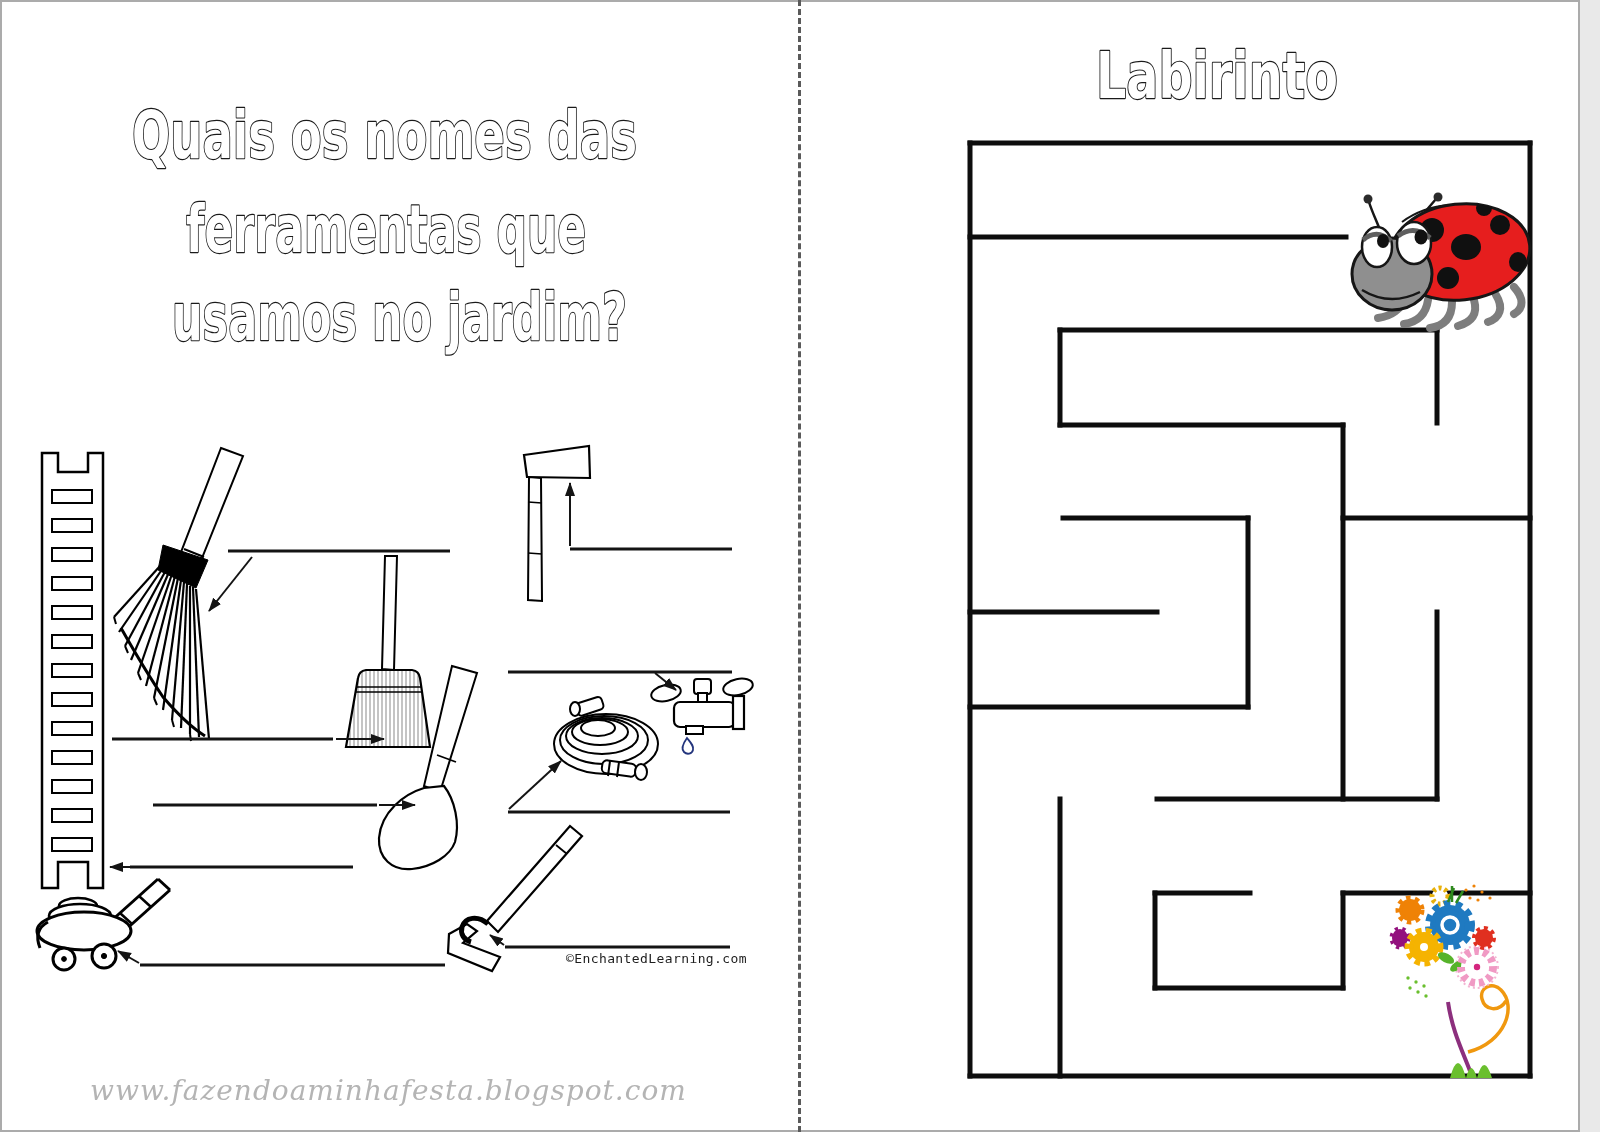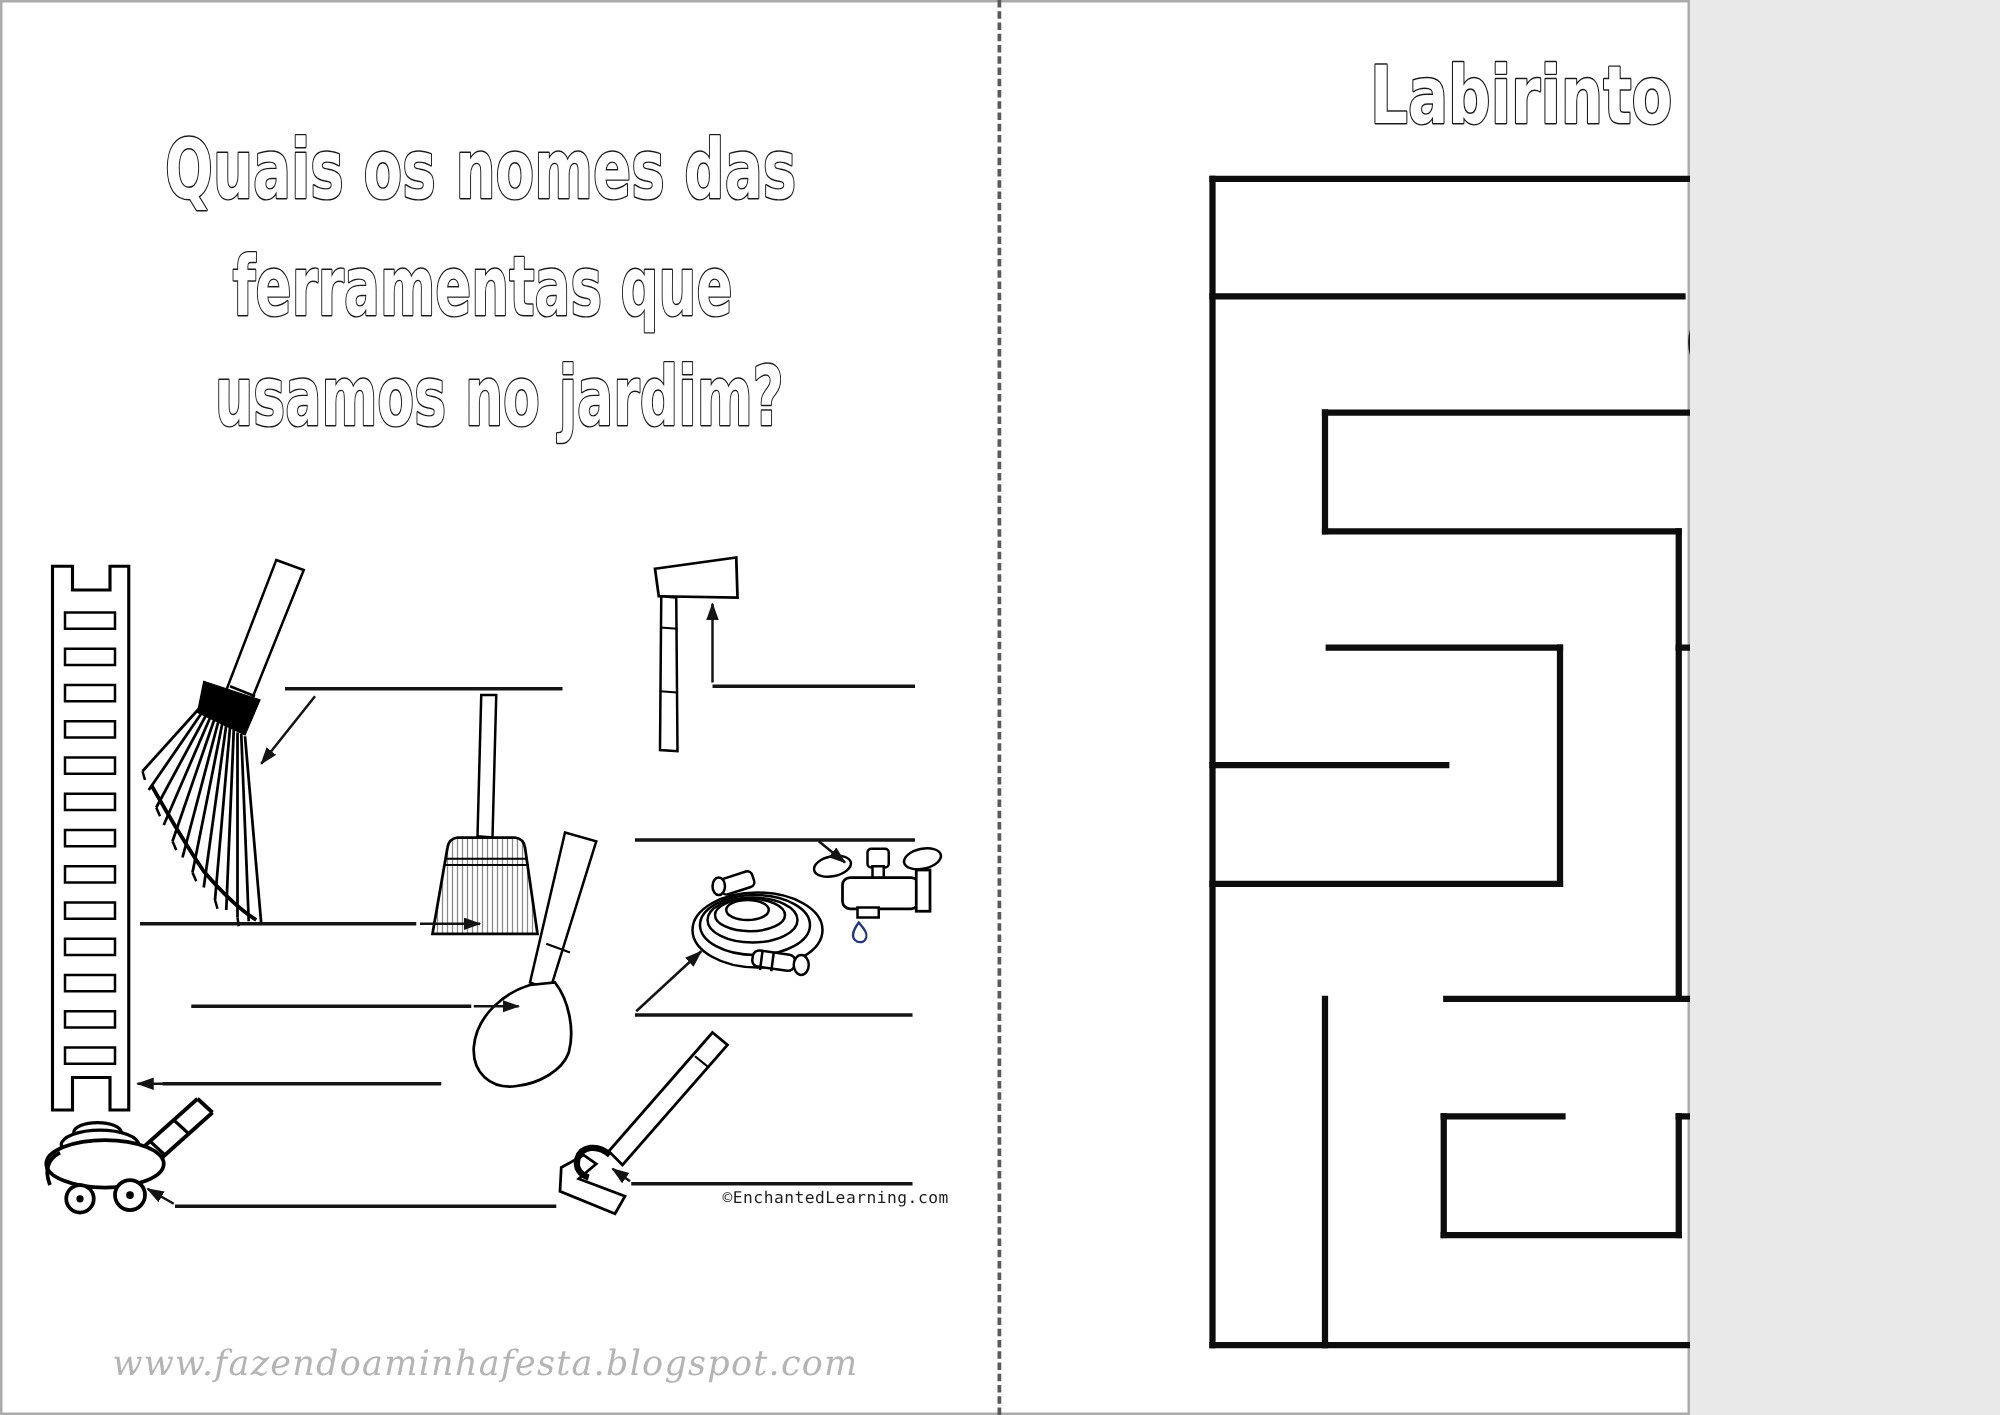--- a/index.html
+++ b/index.html
@@ -1,35 +1,34 @@
 <!DOCTYPE html>
 <html><head>
 <meta charset="utf-8">
 <style>
   html,body{margin:0;padding:0;background:#e9e9e9;}
   #screen{
-    position:relative;width:1352px;height:1132px;background:#ffffff;
+    position:relative;width:1580px;height:1132px;background:#ffffff;
     box-shadow:inset 0 0 0 2px #ababab;overflow:hidden;
     font-family:"Liberation Sans", sans-serif;
   }
   #art{position:absolute;left:0;top:0;width:1600px;height:1132px;}
   .outline-title{
     font-family:"DejaVu Sans", sans-serif;font-weight:700;
     fill:#ffffff;stroke:#1a1a1a;stroke-width:2.3;paint-order:stroke;
     stroke-linejoin:round;
   }
   #maze-walls line{stroke:#0d0d0d;stroke-width:5;stroke-linecap:square;}
   #answer-lines line.main{stroke:#141414;stroke-width:2.8;stroke-linecap:butt;}
   #answer-lines line.arrow{stroke:#141414;stroke-width:2;}
   .tool{stroke:#000;}
   #credit{
     position:absolute;left:566px;top:951px;width:300px;
     font-family:"DejaVu Sans Mono", monospace;font-size:13px;color:#1d1d1d;
     letter-spacing:0.4px;
-    margin-left:12px;
   }
   #watermark{
     position:absolute;left:90px;top:1074px;width:560px;text-align:center;
     font-family:"DejaVu Serif", serif;font-style:italic;font-size:28px;
     color:#b4b4b4;letter-spacing:1px;white-space:nowrap;
   }
   #divider{
     position:absolute;left:798px;top:0;height:1132px;width:0;
     border-left:3px dashed #5a5a5a;
   }

